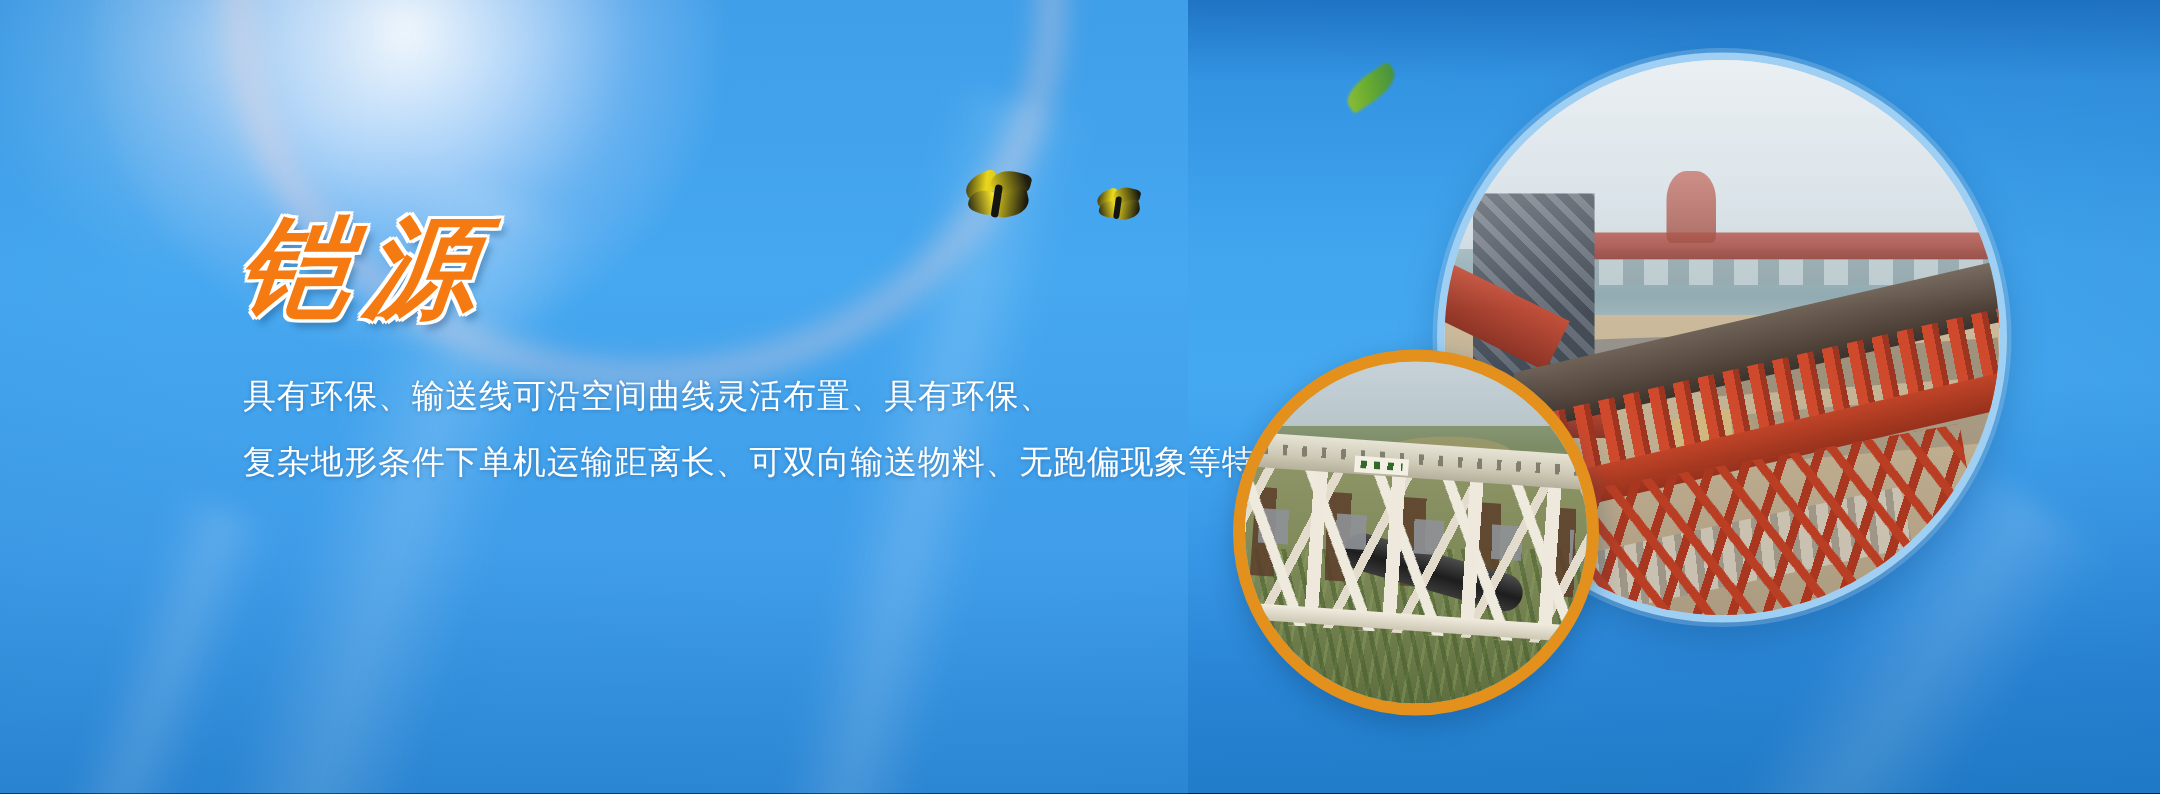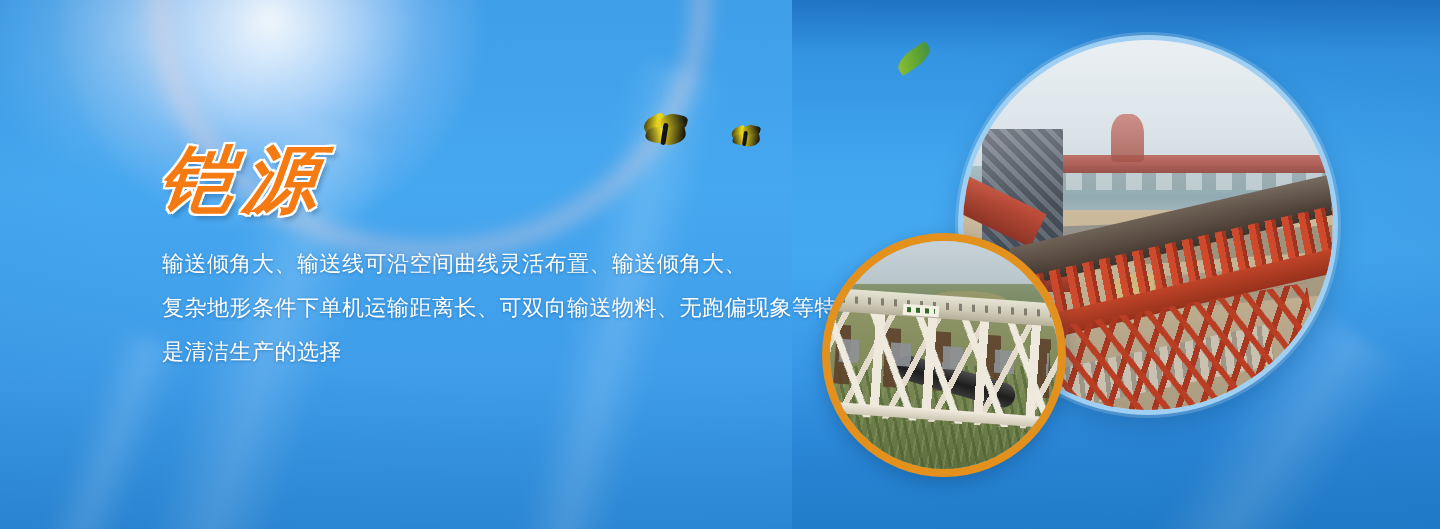--- a/index.html
+++ b/index.html
@@ -255,18 +255,17 @@
           <i></i>
         </div>
     </div>
   </div>
 
   <div class="brand">
     <span class="brand-main">铠源</span>
   </div>
 
   <div class="desc">
-    <p>输送倾角大、输送线可沿空间曲线灵活布置、输送倾角大、</p>
+    <p>具有环保、输送线可沿空间曲线灵活布置、具有环保、</p>
     <p>复杂地形条件下单机运输距离长、可双向输送物料、无跑偏现象等特点，</p>
-    <p>是清洁生产的选择</p>
   </div>
 
 </div>
 
 </body></html>

